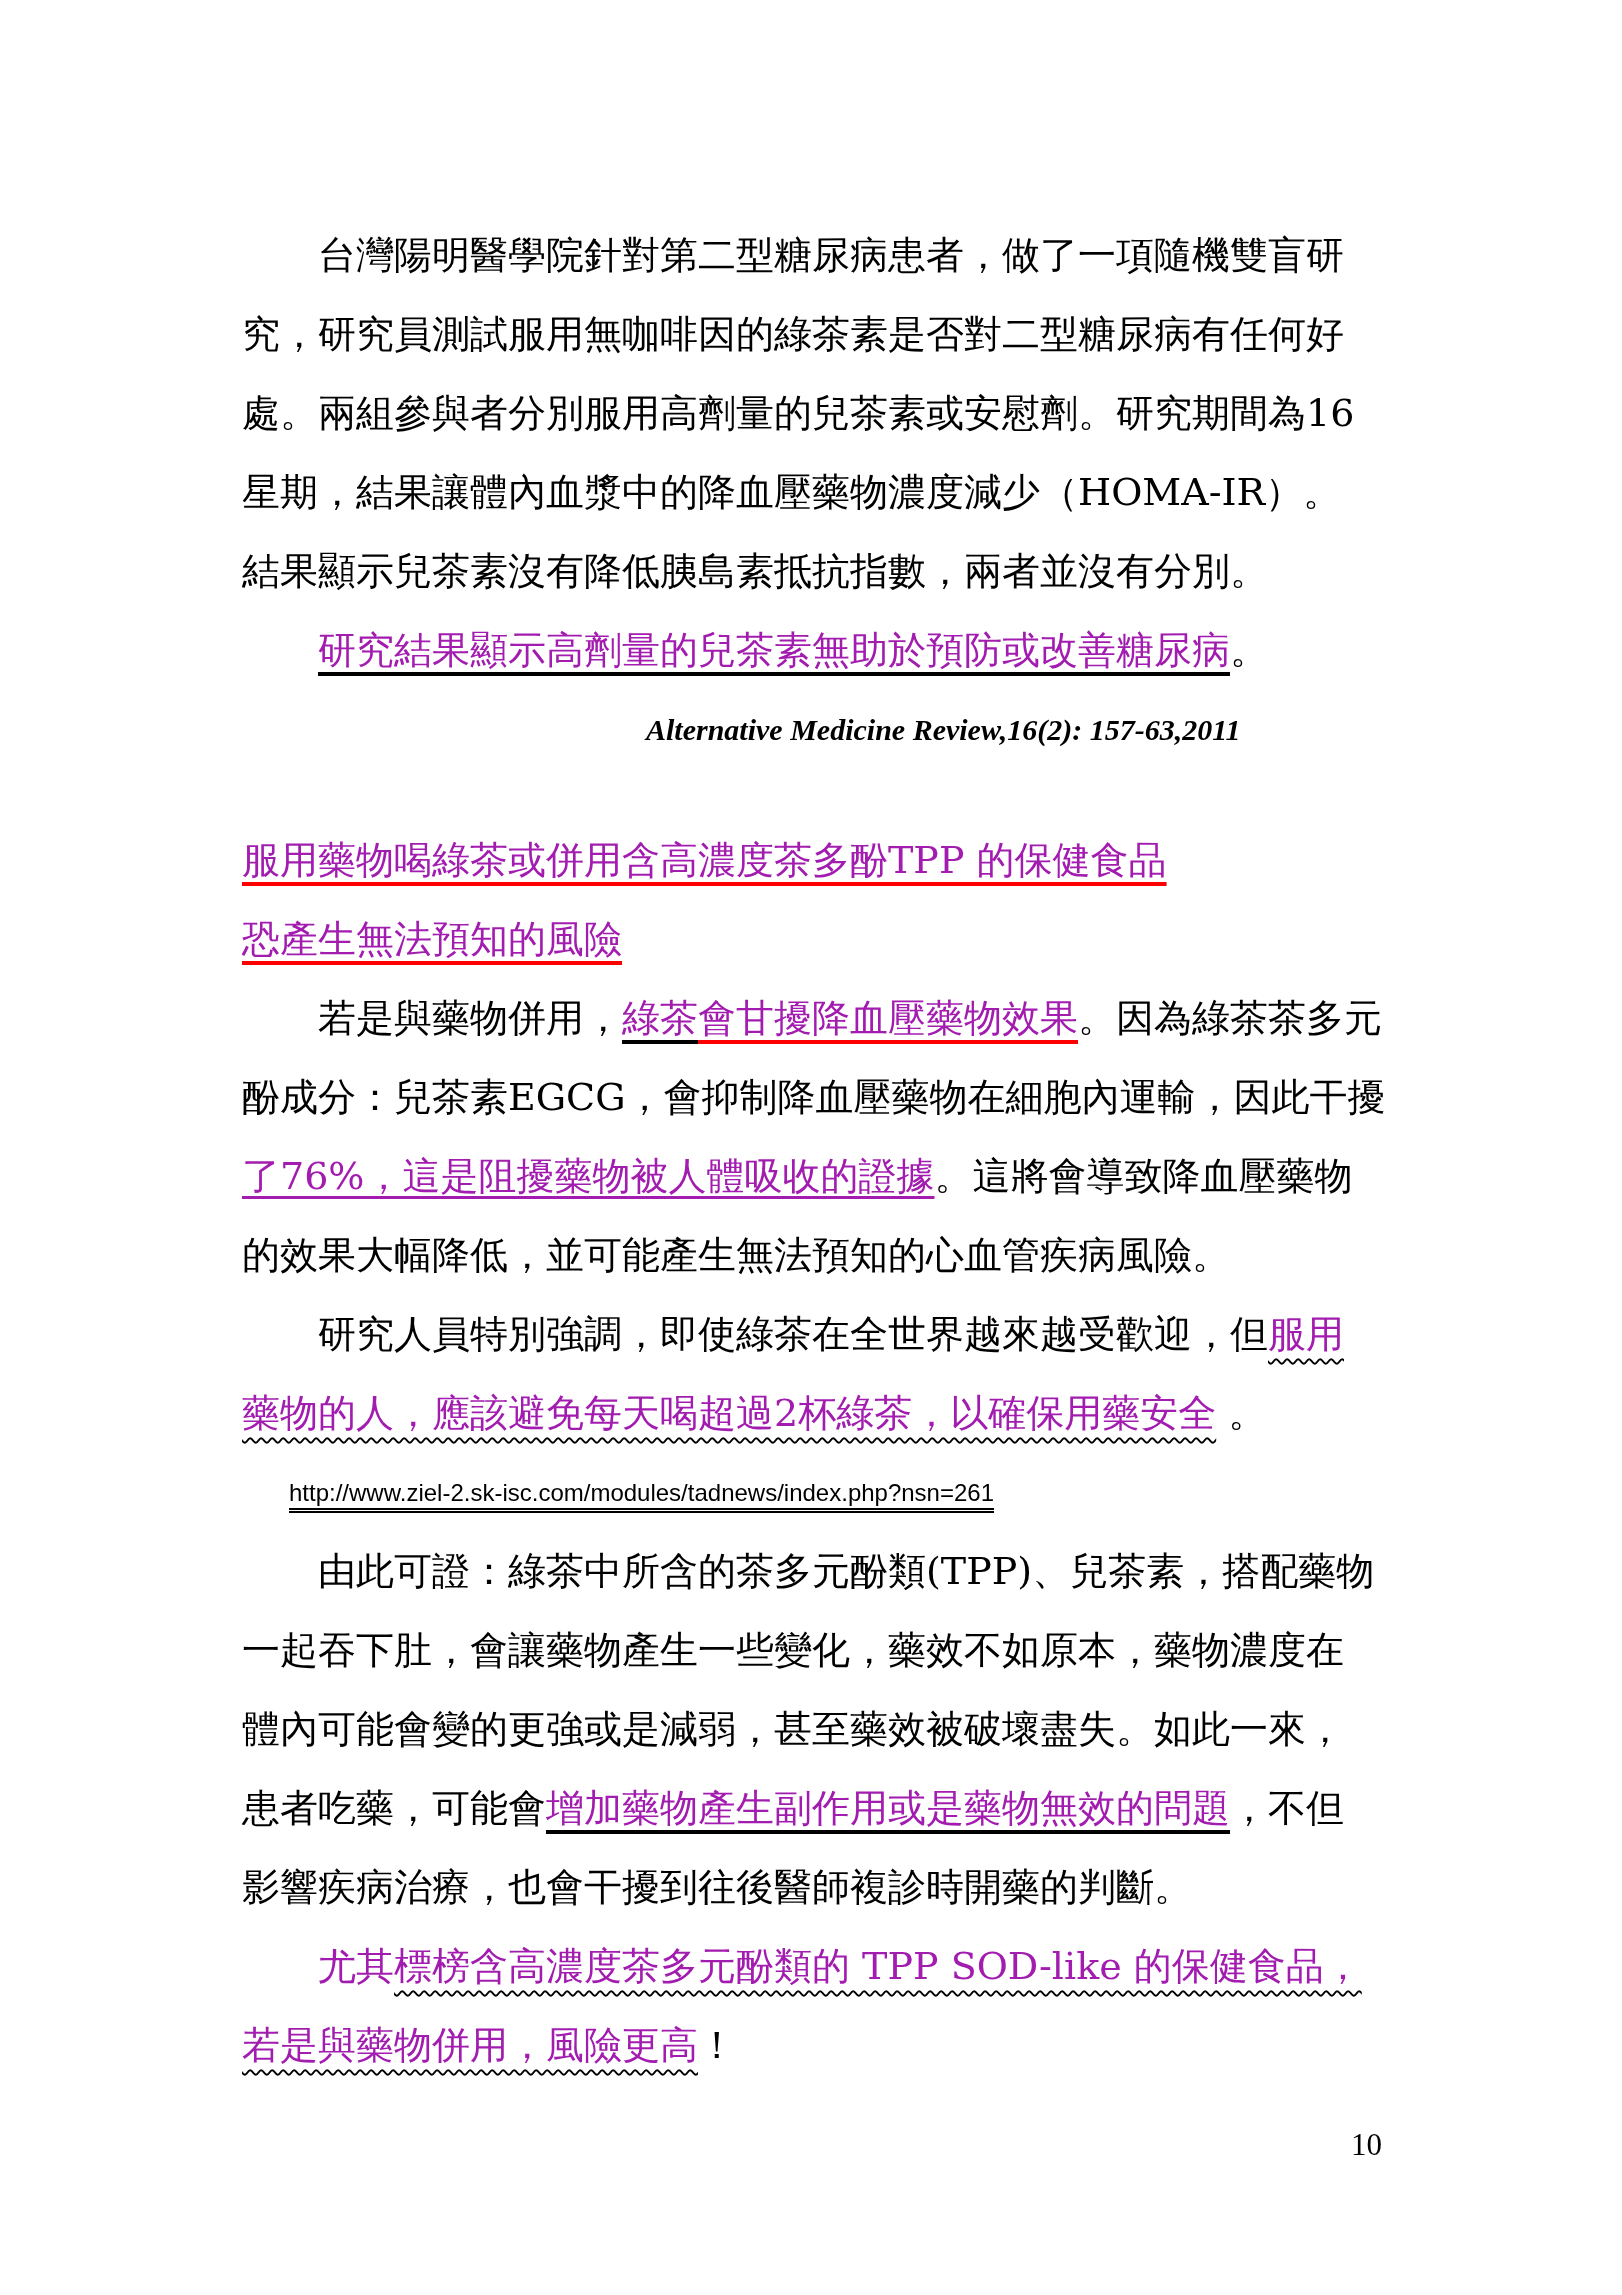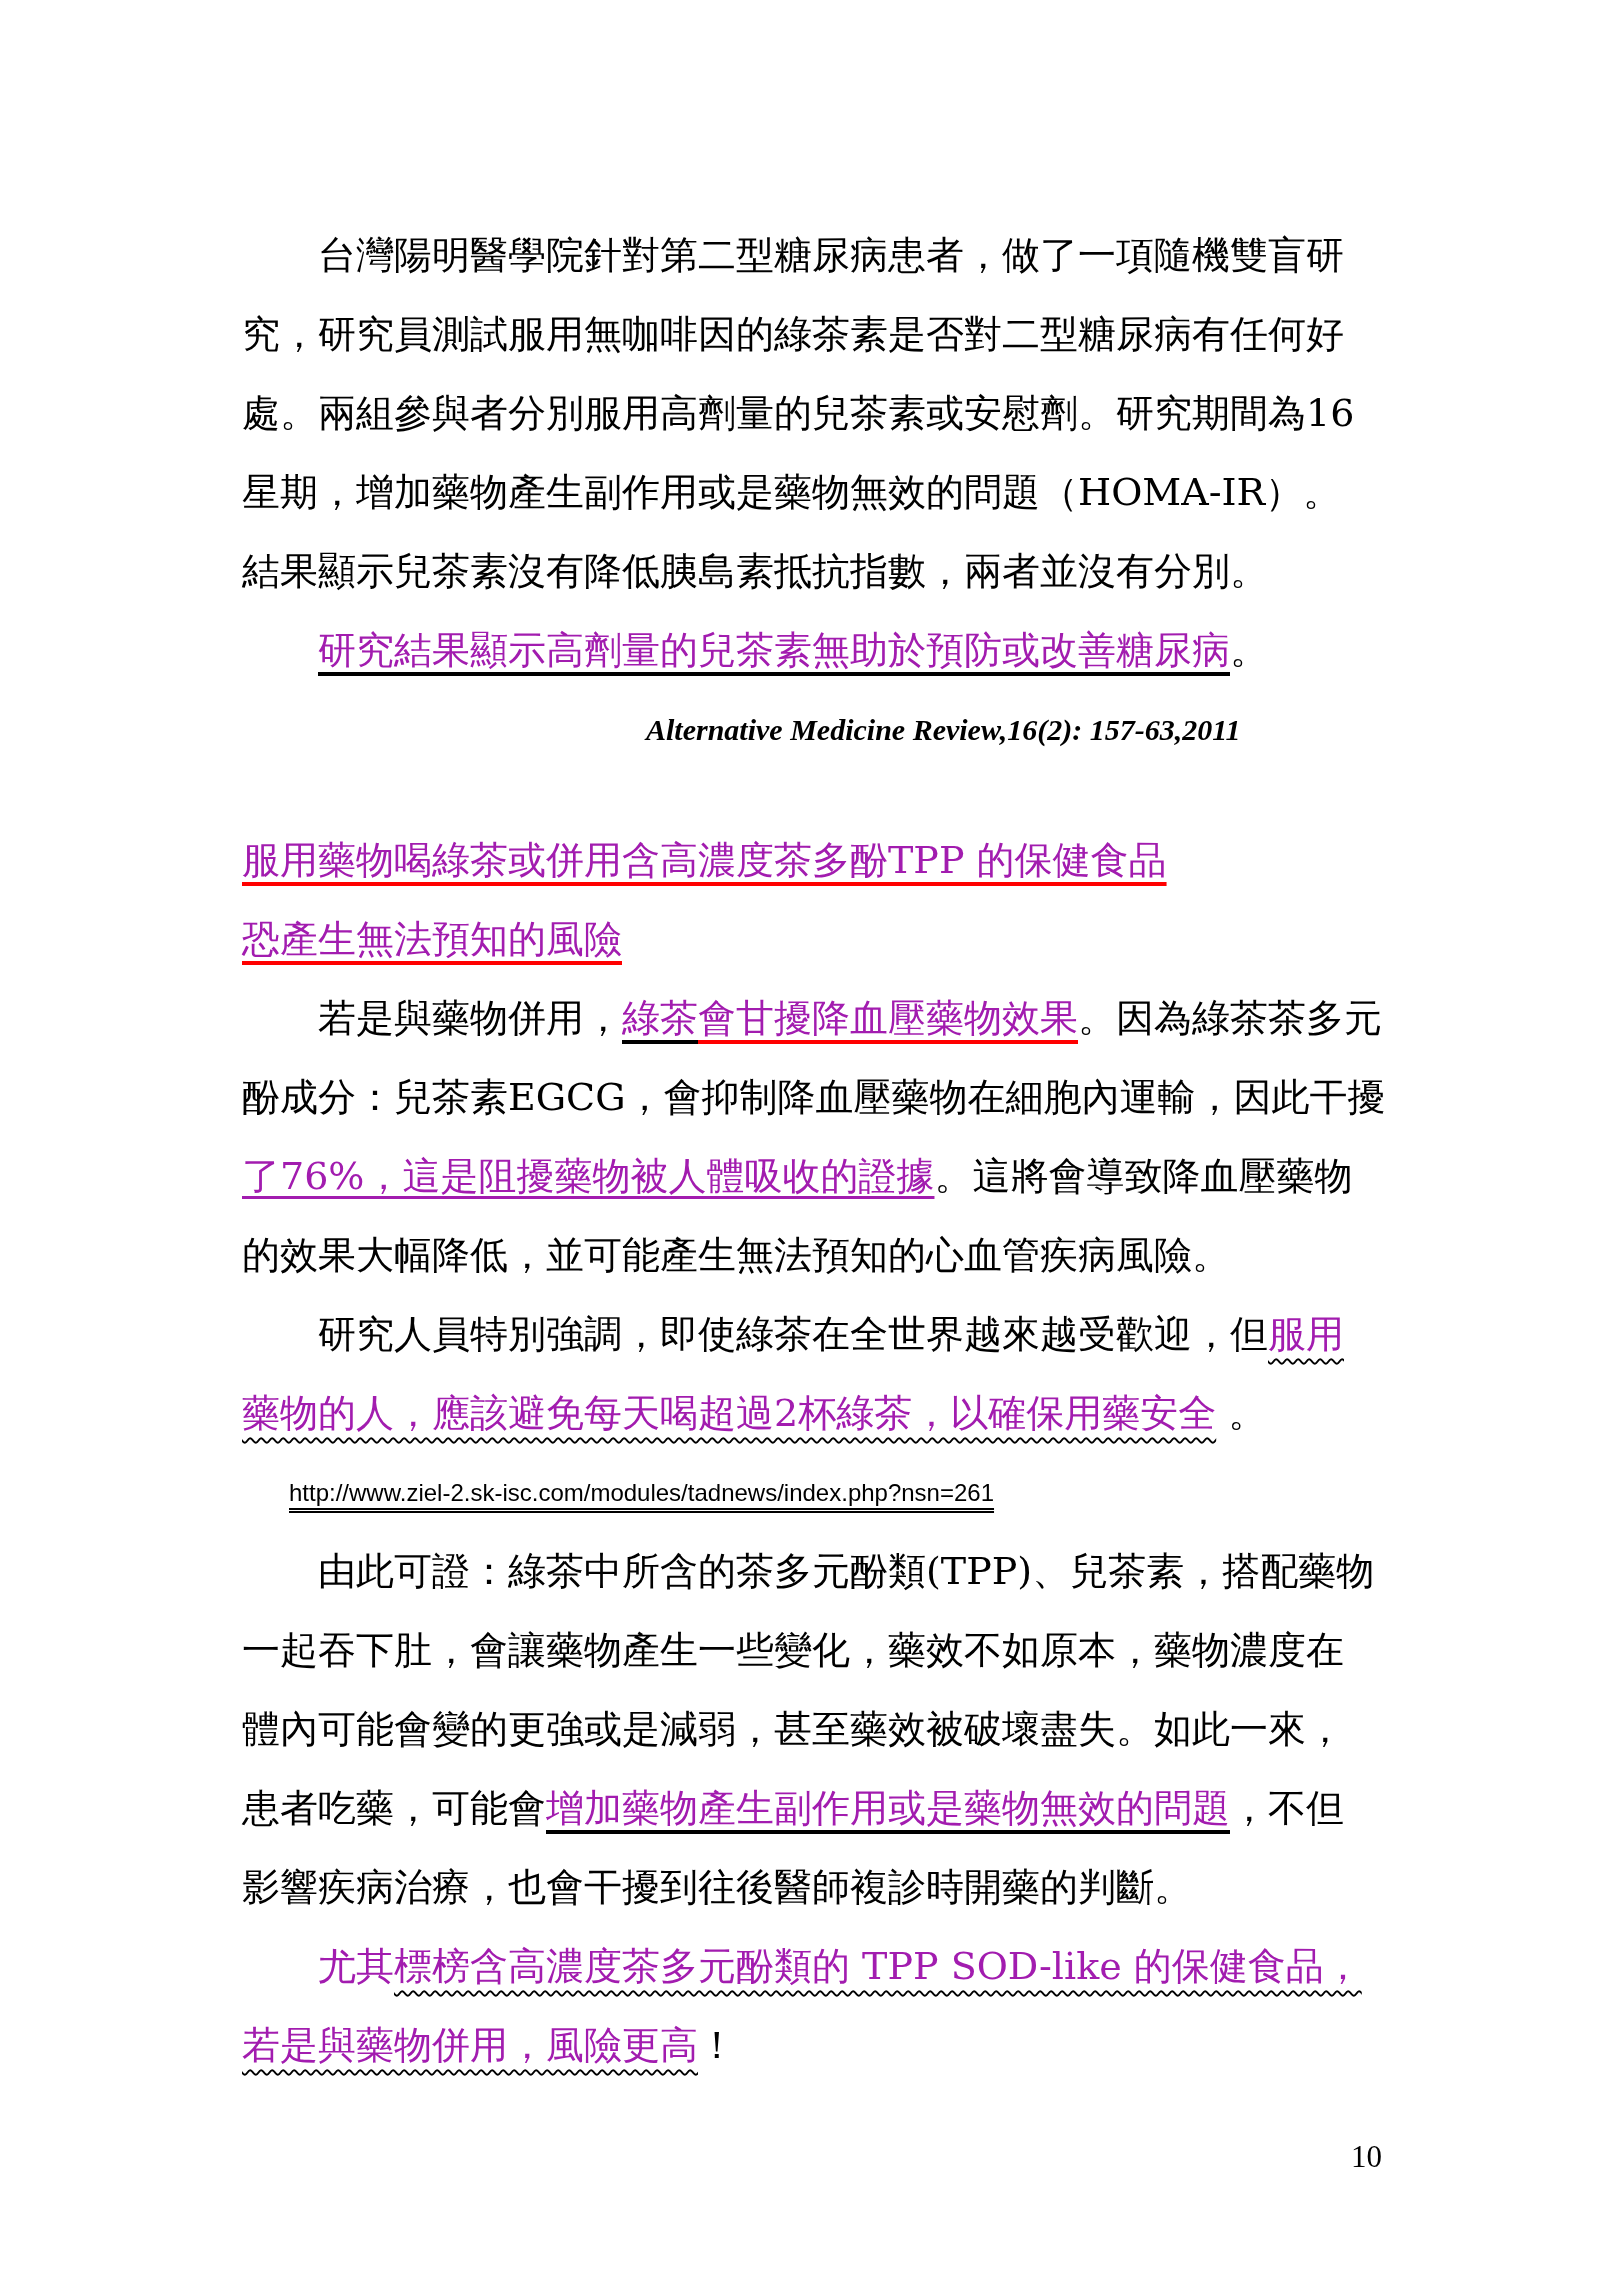--- a/index.html
+++ b/index.html
@@ -39,32 +39,32 @@
     padding-left:404px;
   }
   .url{
     font-family:"Liberation Sans", sans-serif;
     font-size:24px;
     padding-left:47px;
   }
   .page-number{
     position:absolute;left:1351px;top:2127px;
     font-family:"Liberation Serif", serif;
-    font-size:31px;color:#000;margin-top:12px;
+    font-size:31px;color:#000;
   }
 </style>
 </head>
 <body>
 
 <div class="page">
   <div class="content">
       <div class="line ind"><span class="c-b">台灣陽明醫學院針對第二型糖尿病患者，做了一項隨機雙盲研</span></div>
       <div class="line"><span class="c-b">究，研究員測試服用無咖啡因的綠茶素是否對二型糖尿病有任何好</span></div>
       <div class="line"><span class="c-b">處。兩組參與者分別服用高劑量的兒茶素或安慰劑。研究期間為16</span></div>
-      <div class="line"><span class="c-b">星期，增加藥物產生副作用或是藥物無效的問題（HOMA-IR）。</span></div>
+      <div class="line"><span class="c-b">星期，結果讓體內血漿中的降血壓藥物濃度減少（HOMA-IR）。</span></div>
       <div class="line"><span class="c-b">結果顯示兒茶素沒有降低胰島素抵抗指數，兩者並沒有分別。</span></div>
       <div class="line ind"><span class="c-r u-sb">研究結果顯示高劑量的兒茶素無助於預防或改善糖尿病</span><span class="c-b">。</span></div>
       <div class="line cite"><span class="c-b">Alternative Medicine Review,16(2): 157-63,2011</span></div>
       <div class="line gap-top"><span class="c-r u-sr">服用藥物喝綠茶或併用含高濃度茶多酚TPP 的保健食品</span></div>
       <div class="line"><span class="c-r u-sr">恐產生無法預知的風險</span></div>
       <div class="line ind"><span class="c-b">若是與藥物併用，</span><span class="c-r u-sb">綠茶</span><span class="c-r u-sr">會甘擾降血壓藥物效果</span><span class="c-b">。因為綠茶茶多元</span></div>
       <div class="line"><span class="c-b">酚成分：兒茶素EGCG，會抑制降血壓藥物在細胞內運輸，因此干擾</span></div>
       <div class="line"><span class="c-r u-dr">了76%，這是阻擾藥物被人體吸收的證據</span><span class="c-b">。這將會導致降血壓藥物</span></div>
       <div class="line"><span class="c-b">的效果大幅降低，並可能產生無法預知的心血管疾病風險。</span></div>
       <div class="line ind"><span class="c-b">研究人員特別強調，即使綠茶在全世界越來越受歡迎，但</span><span class="c-r u-wb">服用</span></div>

